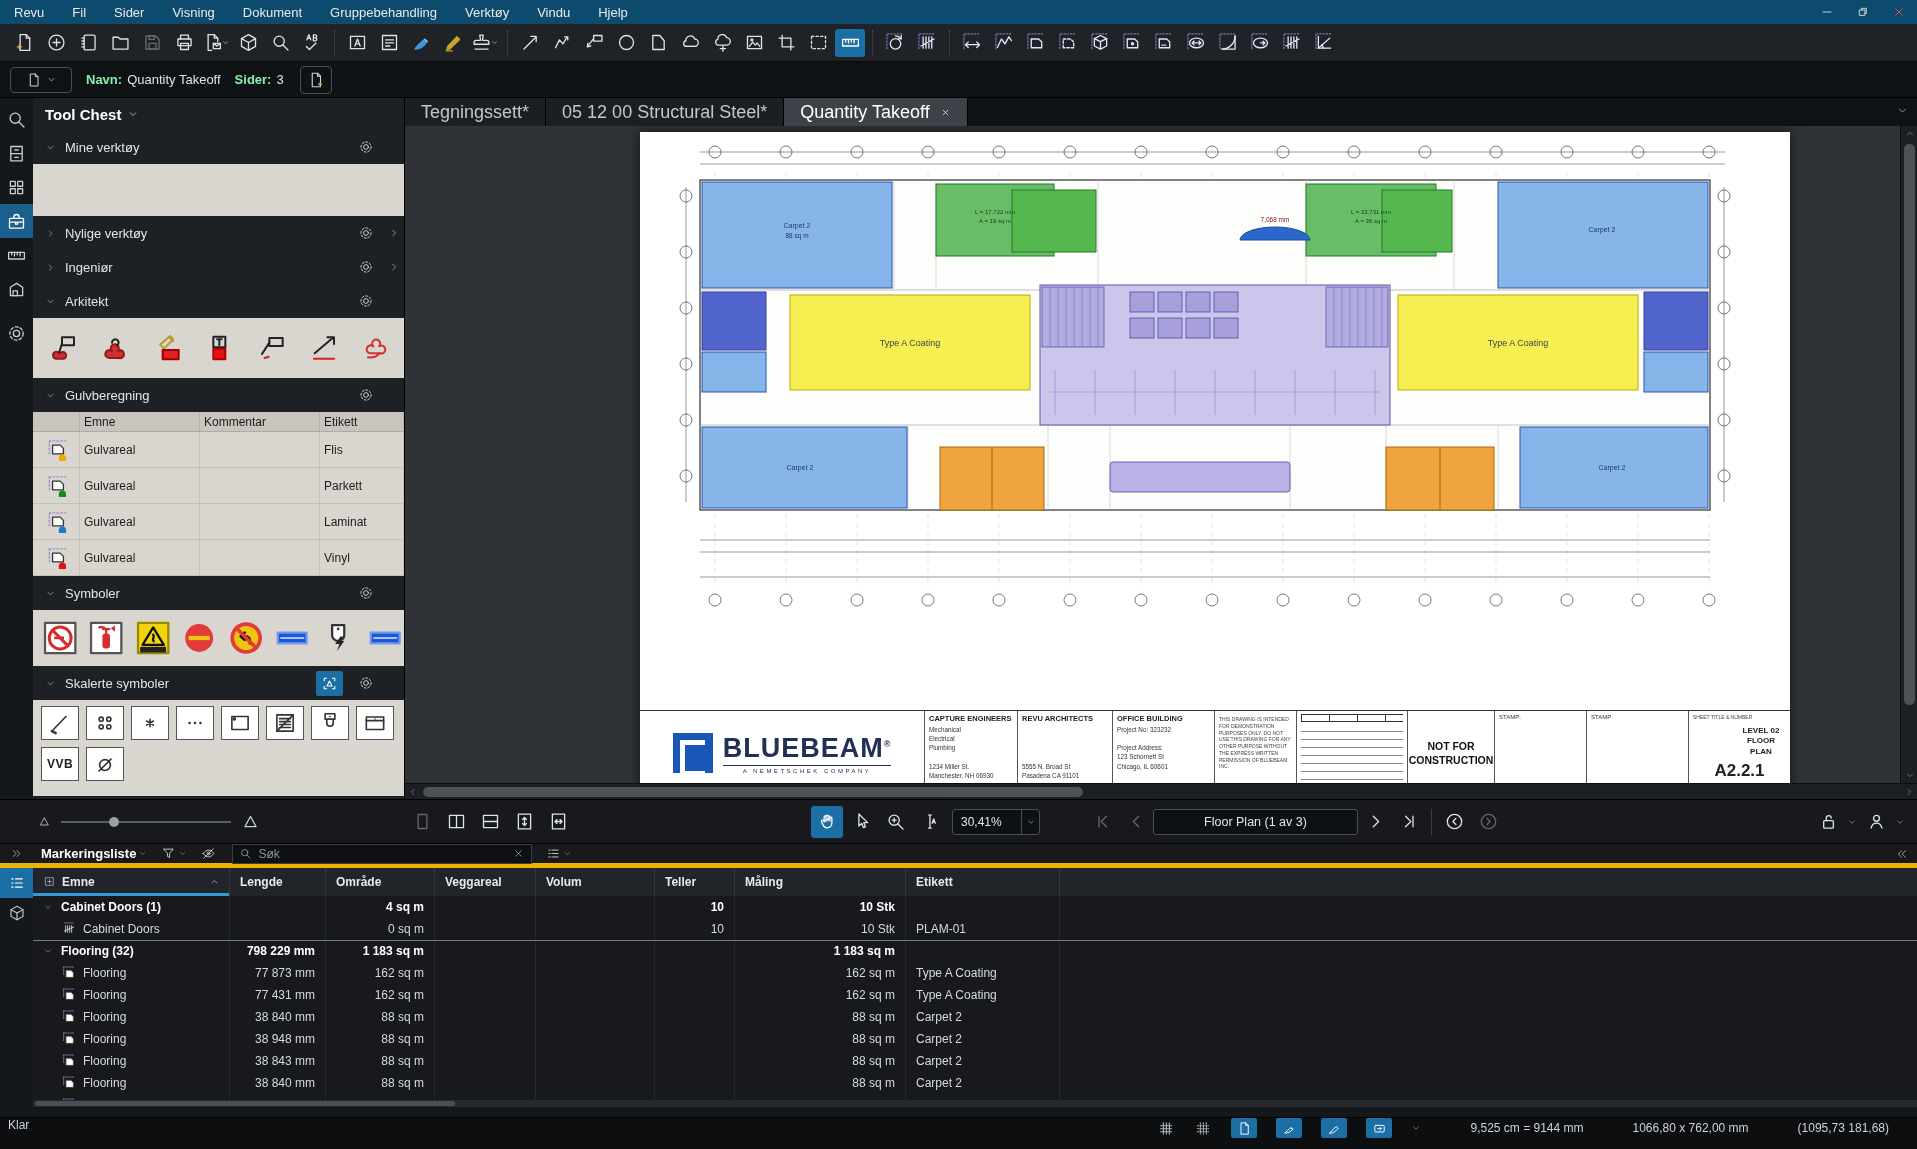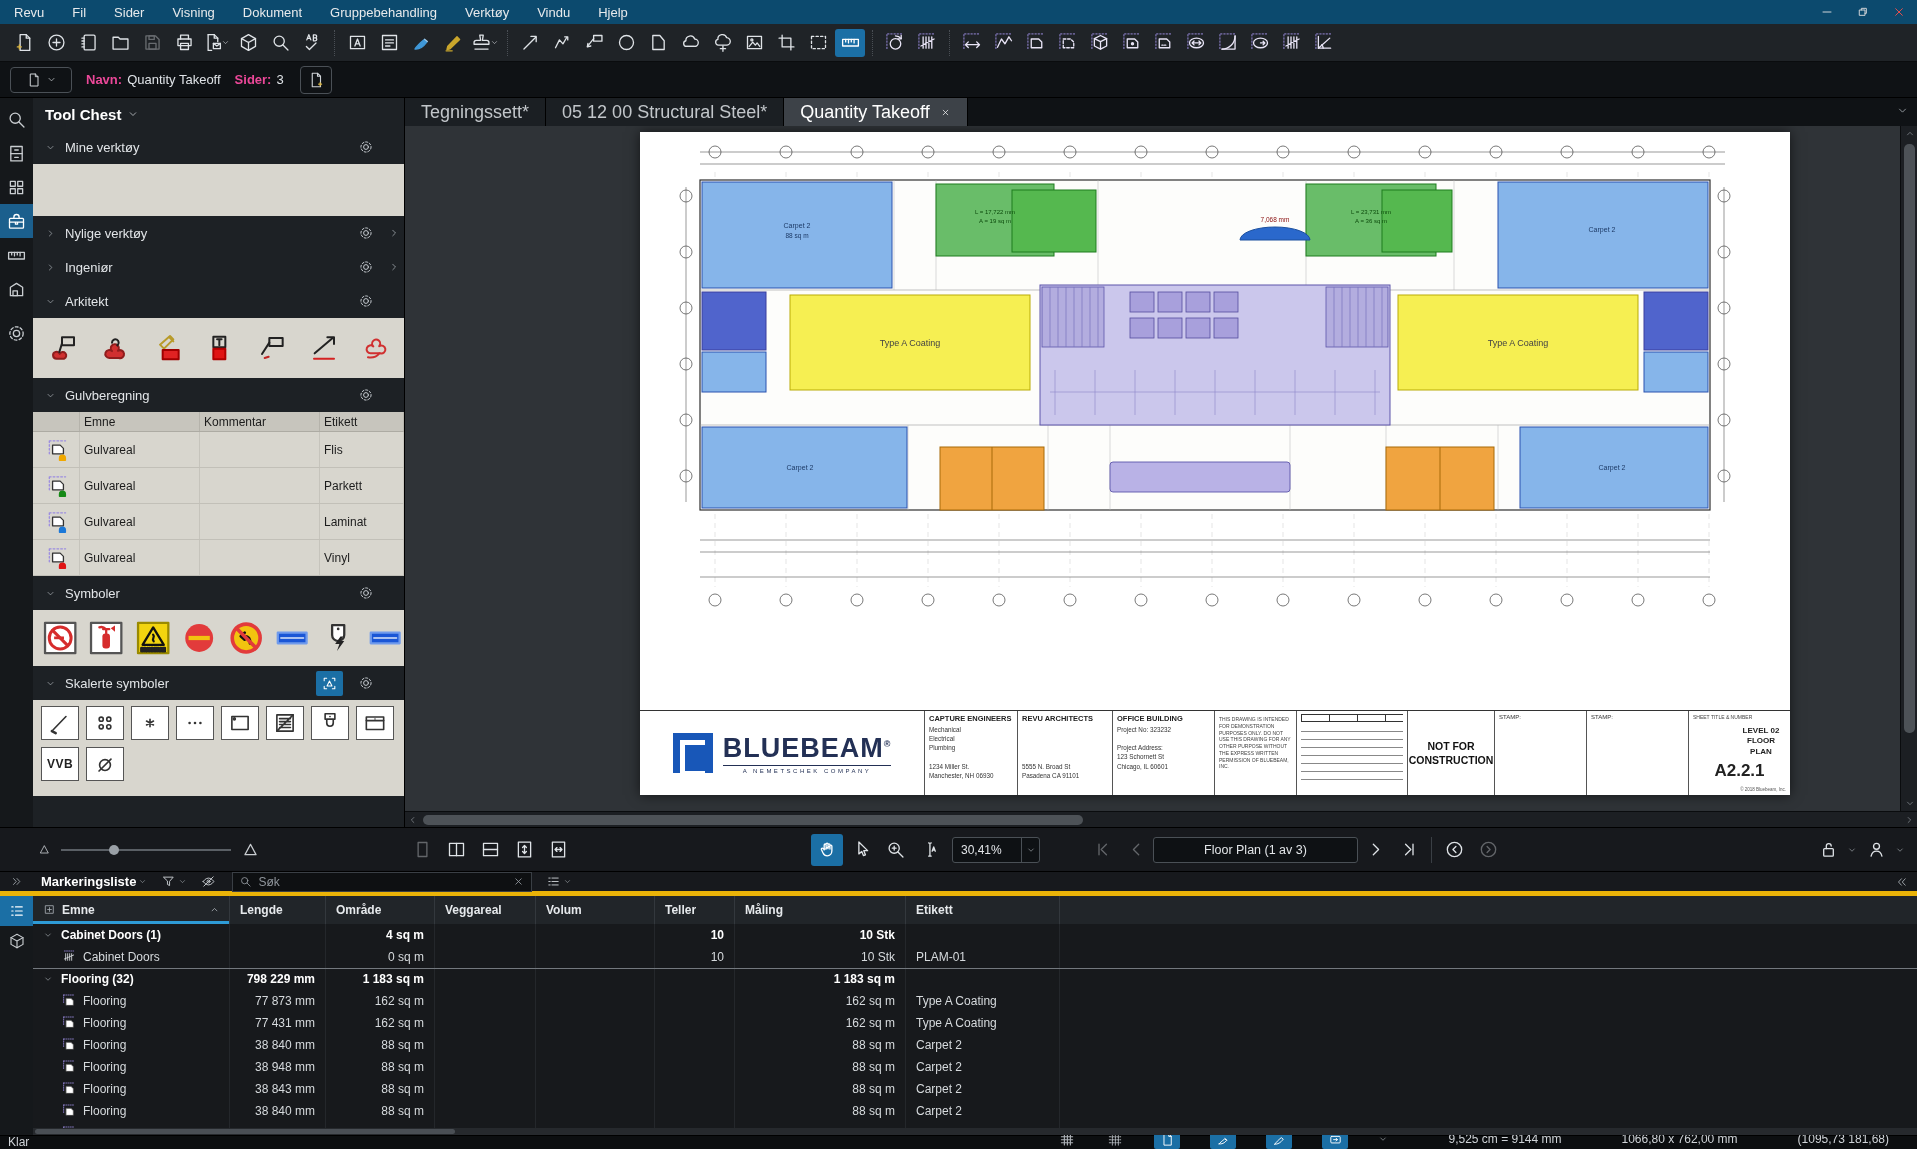--- a/index.html
+++ b/index.html
@@ -26,21 +26,21 @@
   .tbtn.active { background:#1b6fa5; color:#fff; }
   .tbtn.dim { opacity:.38; }
   .tbtn.meas { color:#e9e5f7; }
   .sep { width:1px; height:26px; margin:0 6px; border-left:1px dotted #4a4f55; }
 
   
   .docbar { height:36px; background:#0f1215; display:flex; align-items:center; padding-left:10px; border-bottom:1px solid #000; font-size:13px; }
   .docsel { width:62px; height:26px; border:1px solid #4a5056; border-radius:4px; display:flex; align-items:center; justify-content:center; gap:4px; color:#cfd3d7; }
   .docsel .ic { width:16px; height:16px; }
   .docsel .chev .ic { width:11px; height:11px; }
-  .docbar .lbl { font-weight:bold; margin-left:14px; color:#ec4899; }
+  .docbar .lbl { font-weight:bold; margin-left:14px; color:#86efac; }
   .docbar .val { margin-left:5px; color:#dfe3e7; }
   .addpage { width:32px; height:28px; margin-left:16px; border:1px solid #4a5056; border-radius:4px; display:flex; align-items:center; justify-content:center; color:#cfd3d7; }
   .addpage .ic { width:18px; height:18px; }
 
   
   .content { flex:1; display:flex; min-height:0; }
 
   .rail { width:33px; background:#15181b; display:flex; flex-direction:column; align-items:center; padding-top:4px; }
   .rail .tbtn { width:33px; height:34px; border-radius:0; margin:0; color:#c9cdd1; }
   .rail .tbtn.active { background:#1b5f8d; color:#fff; }
@@ -186,22 +186,22 @@
   .mrow .num { justify-content:flex-end; }
   .mrow.group { color:#fff; font-weight:bold; }
   .mrow .rowchev .ic { width:10px; height:10px; margin-right:8px; color:#aab0b6; flex:none; }
   .mrow .rowic { width:16px; height:16px; margin-right:6px; flex:none; }
   .mrow .rowic .ic { width:16px; height:16px; }
   .mrow.child .cell.first { padding-left:28px; }
   .mscroll { height:7px; background:#26292d; position:relative; }
   .mscrollthumb { position:absolute; left:2px; top:1px; height:5px; width:420px; background:#4a4f55; border-radius:3px; }
 
   
-  .statusbar { height:14px; background:#0c0e10; border-top:1px solid #000; display:flex; align-items:flex-end; font-size:12px; color:#cfd3d7; padding:0 28px 0 8px; }
-  .statusright { margin-left:auto; display:flex; align-items:center; gap:30px; }
+  .statusbar { height:32px; background:#0c0e10; border-top:1px solid #000; display:flex; align-items:flex-start; font-size:12px; color:#cfd3d7; padding:0 28px 0 8px;margin-top:10px; }
+  .statusright { margin-left:auto; display:flex; align-items:center; gap:19px; }
   .statusright .sic { color:#aeb3b8; }
   .statusright .sic .ic { width:18px; height:18px; }
   .bluetile { width:26px; height:20px; background:#1b6fa5; border-radius:2px; display:flex; align-items:center; justify-content:center; color:#fff; }
   .bluetile .ic { width:15px; height:15px; }
   .schevron .ic { width:10px; height:10px; color:#aab0b6; }
   .stext { margin-left:30px; }
 </style>
 </head>
 <body>
 

